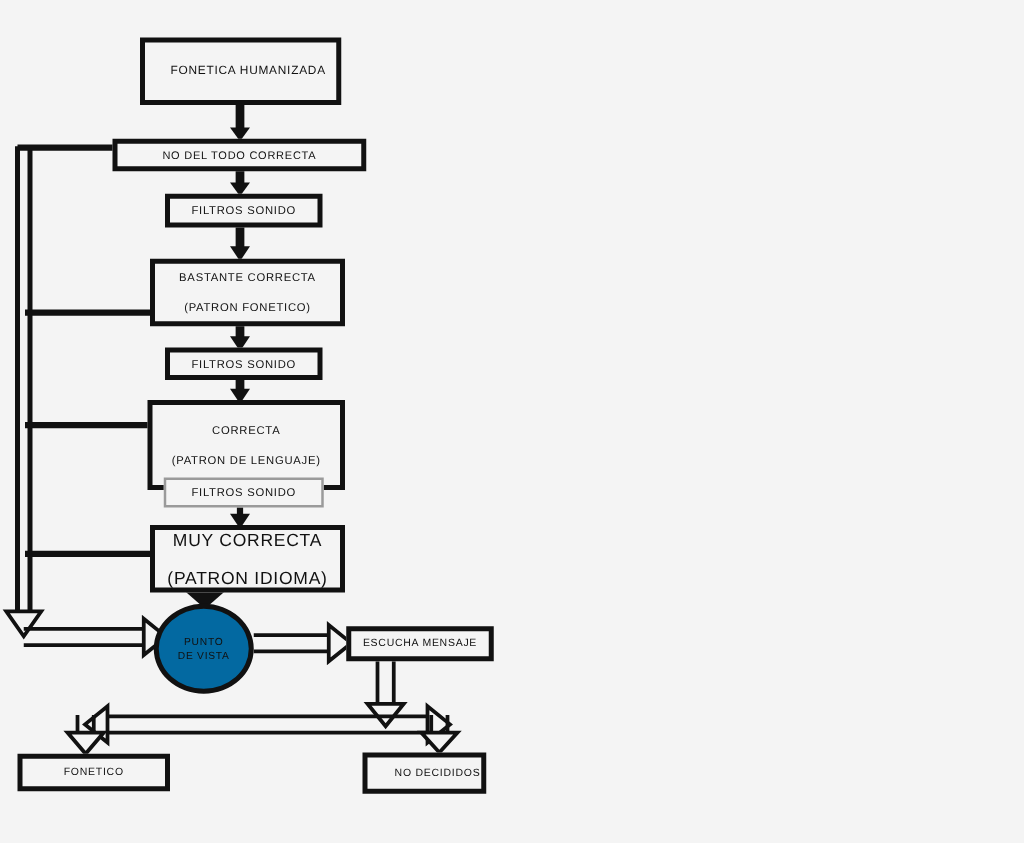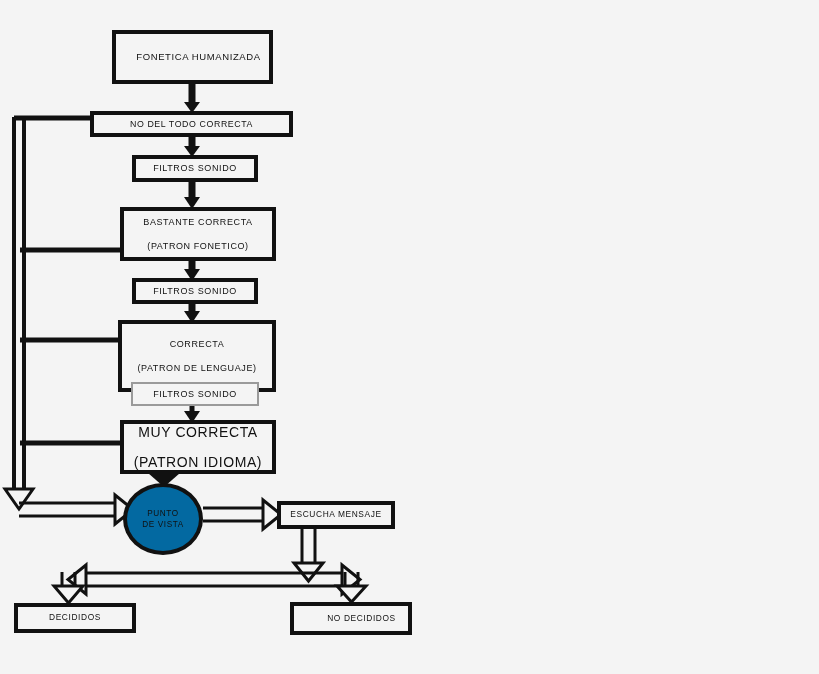--- a/index.html
+++ b/index.html
@@ -214,20 +214,20 @@
   <div class="circle-node" style="left:123px; top:483px; width:80px; height:72px; font-size:8.2px;">
     <span>PUNTO</span>
     <span>DE VISTA</span>
   </div>
 
   <div class="node" style="left:277px; top:501px; width:118px; height:28px; font-size:8.4px;">
     <span class="line1">ESCUCHA MENSAJE</span>
   </div>
 
   <div class="node" style="left:14px; top:603px; width:122px; height:30px; font-size:8.4px;">
-    <span class="line1">DECIDIDOS</span>
-  </div>
-
-  <div class="node" style="left:290px; top:602px; width:122px; height:33px; font-size:8.4px;padding-left:21px;">
+    <span class="line1">FONETICO</span>
+  </div>
+
+  <div class="node" style="left:290px; top:602px; width:99px; height:33px; font-size:8.4px;padding-left:21px;">
     <span class="line1">NO DECIDIDOS</span>
   </div>
 
 </div>
 
 </body></html>

